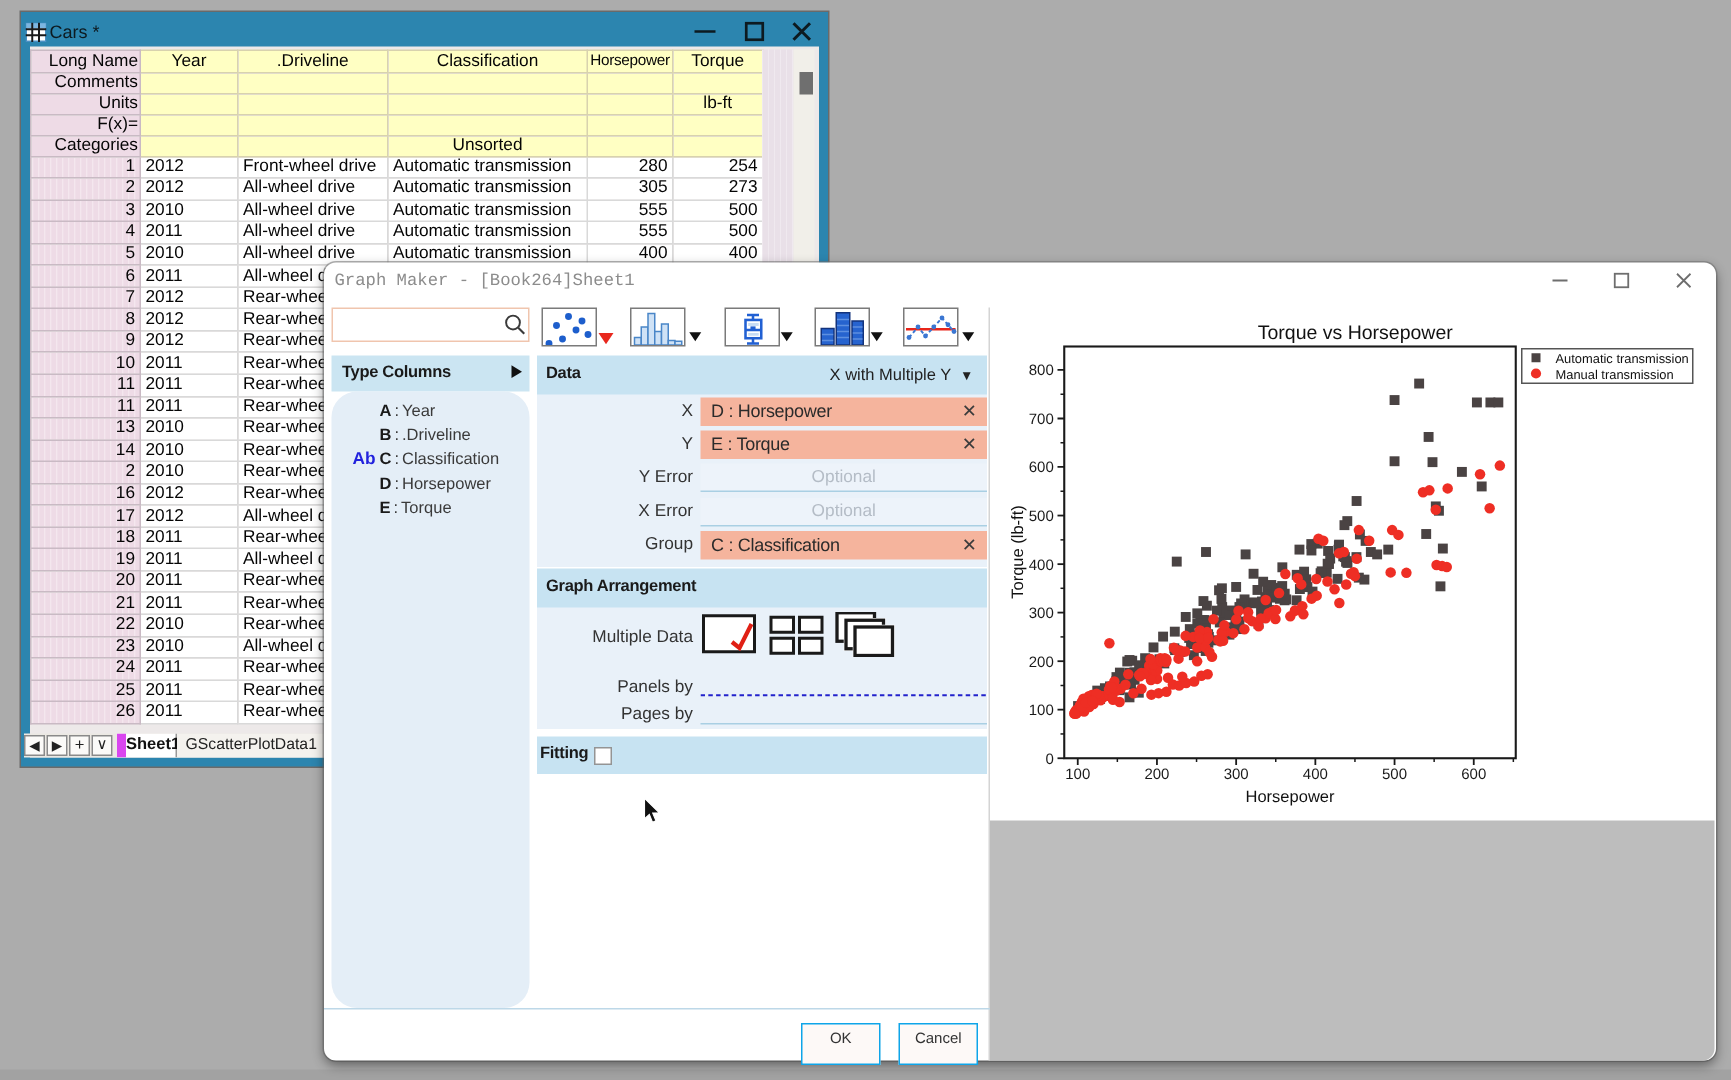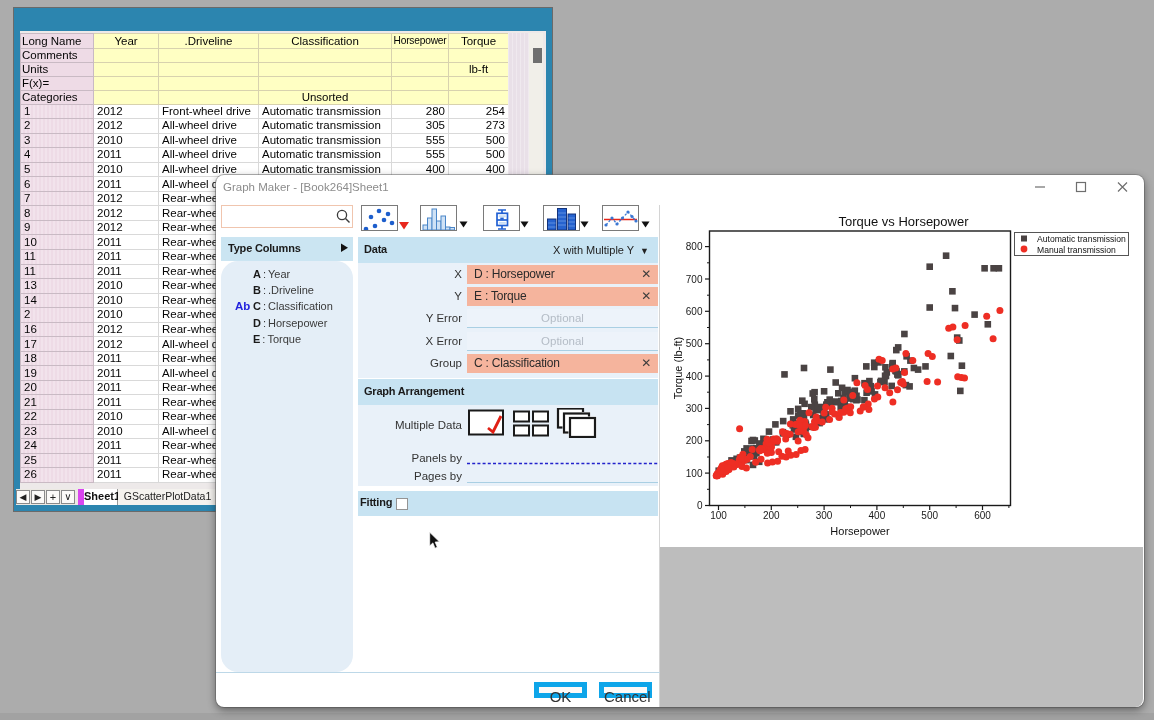--- a/index.html
+++ b/index.html
@@ -8,35 +8,35 @@
 #cars{position:absolute;left:14px;top:8px;width:538px;height:503px;background:#2c85af;box-shadow:0 0 0 1px #6a6a6a;}
 #cars .tb{position:absolute;left:0;top:0;width:538px;height:23px;color:#10222b;}
 #cars .tb .ttl{position:absolute;left:19px;top:6px;font-size:12px;color:#0d1a20;}
 #cars .tb svg{position:absolute;}
 #carscontent{position:absolute;left:6px;top:23px;width:526px;height:474px;background:#ede9e9;}
 table.sheet{border-collapse:collapse;table-layout:fixed;width:488px;position:absolute;left:0;top:2px;font-size:11.5px;color:#050505;}
 table.sheet td{border:1px solid #d9d9d9;overflow:hidden;white-space:nowrap;padding:0 3px;height:14.56px;line-height:13px;background:#fff;}
 table.sheet tr.hdr td{height:22px;line-height:20px;}
 table.sheet tr.lbl td{height:14px;line-height:12.5px;}
 table.sheet tr.hdr td{background:#eedbe6 repeating-linear-gradient(90deg,rgba(255,255,255,0.45) 0 1px,rgba(0,0,0,0) 1px 4px);border-color:#c9bac4;text-align:center;font-size:11px;padding:0;}
-table.sheet td.rh{background:#eedbe6 repeating-linear-gradient(90deg,rgba(255,255,255,0.45) 0 1px,rgba(0,0,0,0) 1px 4px);border-color:#c9bac4;}
+table.sheet td.rh{background:#eedbe6 repeating-linear-gradient(90deg,rgba(255,255,255,0.45) 0 1px,rgba(0,0,0,0) 1px 4px);border-color:#c9bac4;text-align:right;}
 table.sheet tr.lbl td{background:#ffffc3;border-color:#d8d2ae;padding:0 1px;}
 table.sheet tr.lbl td.rh{background:#eedbe6;border-color:#c9bac4;}
 table.sheet td.num{text-align:right;}
 table.sheet td.ctr{text-align:center;}
 #colF{position:absolute;left:488px;top:2px;width:21px;height:472px;background:#e9e0e8 repeating-linear-gradient(90deg,rgba(255,255,255,0.3) 0 1px,rgba(0,0,0,0) 1px 4px);}
 #vscroll{position:absolute;left:509px;top:2px;width:14px;height:456px;background:#f1efe9;}
 #vthumb{position:absolute;left:4px;top:15px;width:9px;height:15px;background:#6f6f6f;}
 #tabbar{position:absolute;left:-4px;top:458px;width:530px;height:16px;background:#ece9e3;font-size:11px;overflow:hidden;}
 #tabbar .nb{position:absolute;top:1px;width:14px;height:14px;background:#fbfaf8;border:1px solid #8a8a8a;text-align:center;line-height:12px;font-size:9px;color:#222;}
 #tabbar .tab1{position:absolute;left:62px;top:0;width:40px;height:16px;background:#fff;border-left:6px solid #d946ef;border-right:1px solid #999;text-align:center;line-height:15px;font-weight:bold;color:#111;}
 #tabbar .tab2{font-size:10.5px;position:absolute;left:102px;top:0;width:100px;height:16px;background:#f4f2ee;border-right:1px solid #000000;text-align:center;line-height:15px;color:#222;}
 
 #dlg{position:absolute;left:216px;top:175px;width:928px;height:532px;background:#fff;border-radius:8px;box-shadow:0 3px 8px rgba(0,0,0,0.45),0 0 0 1px rgba(120,120,120,0.55);}
-#dlg .dttl{position:absolute;left:7px;top:6px;font-size:11.5px;color:#8c8c8c;}
+#dlg .dttl{position:absolute;left:7px;top:6px;font-size:11.5px;color:#8c8c8c;font-family:Liberation Mono, monospace;}
 #dlg .winbtn{position:absolute;top:0;}
 #graypane{position:absolute;left:444px;top:372px;width:483px;height:160px;background:#bdbdbd;border-radius:0 0 8px 0;}
 #vline{position:absolute;left:443px;top:30px;width:1px;height:502px;background:#d4d4d4;}
 #searchbox{position:absolute;left:5px;top:30px;width:132px;height:23px;background:#fff;border:1px solid #f0c5ae;}
 .toolbtn{position:absolute;top:30px;width:37px;height:26px;background:#fff;border:1px solid #7a7a7a;}
 
 #lp-hdr{position:absolute;left:5px;top:62px;width:132px;height:24px;background:#cbe5f2;}
 #lp-hdr .t{position:absolute;left:7px;top:5px;font-weight:bold;font-size:11px;letter-spacing:-0.2px;color:#1a1a1a;}
 #lp-list{position:absolute;left:5px;top:86px;width:132px;height:411px;background:#e4eef7;font-size:11px;color:#3a3a3a;border-radius:17px;}
 #lp-list .row{position:absolute;left:0;width:132px;height:16px;line-height:16px;}
@@ -44,27 +44,40 @@
 #lp-list .c{padding:0 2px;}
 #lp-list .ab{position:absolute;left:14px;font-weight:bold;color:#2222dd;font-size:11.5px;}
 
 .sechdr{position:absolute;left:142px;width:300px;height:44px;background:#c7e3f2;}
 .sechdr .t{position:absolute;left:6px;top:6px;font-weight:bold;font-size:11px;letter-spacing:-0.2px;color:#1a1a1a;}
 .secbody{position:absolute;left:142px;width:300px;background:#e9f1f9;}
 .flabel{position:absolute;font-size:11.5px;color:#333;text-align:right;}
 .ffield{position:absolute;left:251px;width:191px;height:19px;background:#f5b49d;font-size:12px;color:#2b2b2b;line-height:19px;letter-spacing:-0.2px;}
 .ffield .x{position:absolute;right:7px;top:0;color:#3c3c3c;font-size:12px;}
 .fopt{position:absolute;left:251px;width:191px;height:19px;background:#edf3fa;border-bottom:1px solid #a9cfe3;font-size:11.5px;color:#b4bcc6;text-align:center;line-height:19px;}
-#okbtn,#cancelbtn{position:absolute;top:507px;height:16px;background:#fdf9f7;border:5px solid #0ea5e9;font-size:15px;color:#333;text-align:center;line-height:19px;}
+#okbtn,#cancelbtn{position:absolute;top:507px;height:28px;background:#fdf9f7;border:1px solid #0ea5e9;font-size:10px;color:#333;text-align:center;line-height:19px;}
 #sepline{position:absolute;left:0px;top:497px;width:444px;height:1px;background:#bdd8e8;}
 </style></head>
 <body>
 <div id="bottomstrip"></div>
 <div id="cars">
 
+<div class="tb">
+ <svg style="left:3px;top:7px" width="14" height="13">
+        <rect x="0.5" y="0.5" width="13" height="12" fill="#fff" stroke="#4a90c4"></rect>
+        <rect x="0.5" y="0.5" width="13" height="3.5" fill="#7db6e0"></rect>
+        <path d="M0 4.5 H14 M0 8.5 H14 M4.5 0 V13 M9 0 V13" stroke="#1a1a1a" stroke-width="1.3" fill="none"></path>
+      </svg>
+ <span class="ttl">Cars *</span>
+ <svg style="left:435px;top:5px" width="100" height="16">
+   <path d="M14 8 H28" stroke="#0d1a20" stroke-width="1.8"></path>
+   <rect x="48.5" y="2.5" width="11" height="11" fill="none" stroke="#0d1a20" stroke-width="1.8"></rect>
+   <path d="M80 2.5 L91 13.5 M91 2.5 L80 13.5" stroke="#0d1a20" stroke-width="2"></path>
+ </svg>
+</div>
 
 <div id="carscontent">
 <table class="sheet">
         <colgroup>
           <col style="width:73px">
           <col style="width:65px">
           <col style="width:100px">
           <col style="width:133px">
           <col style="width:57px">
           <col style="width:60px">

